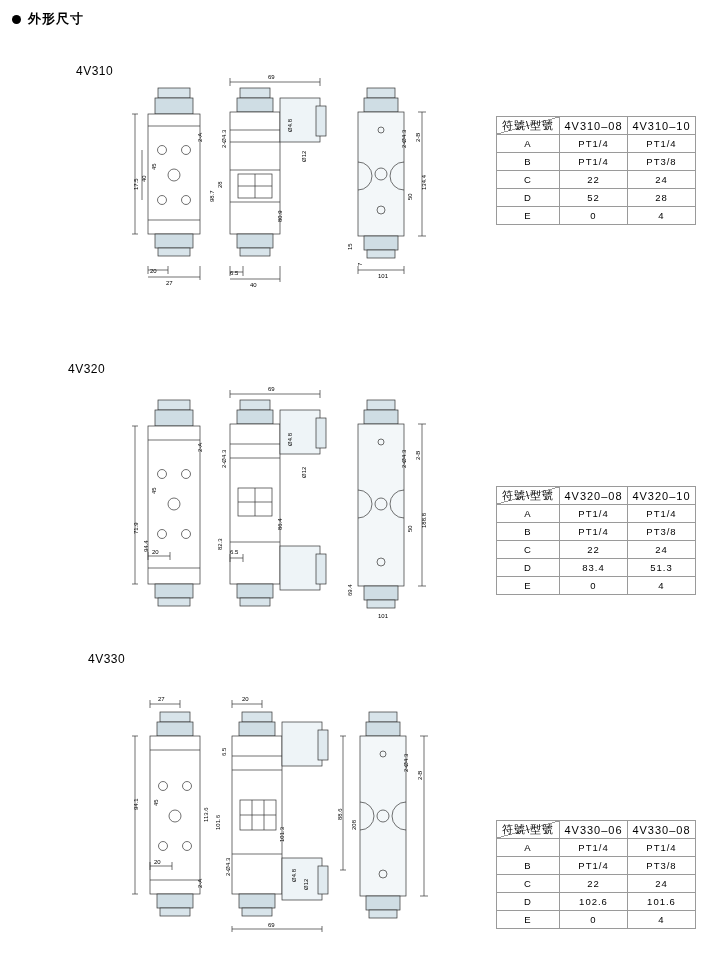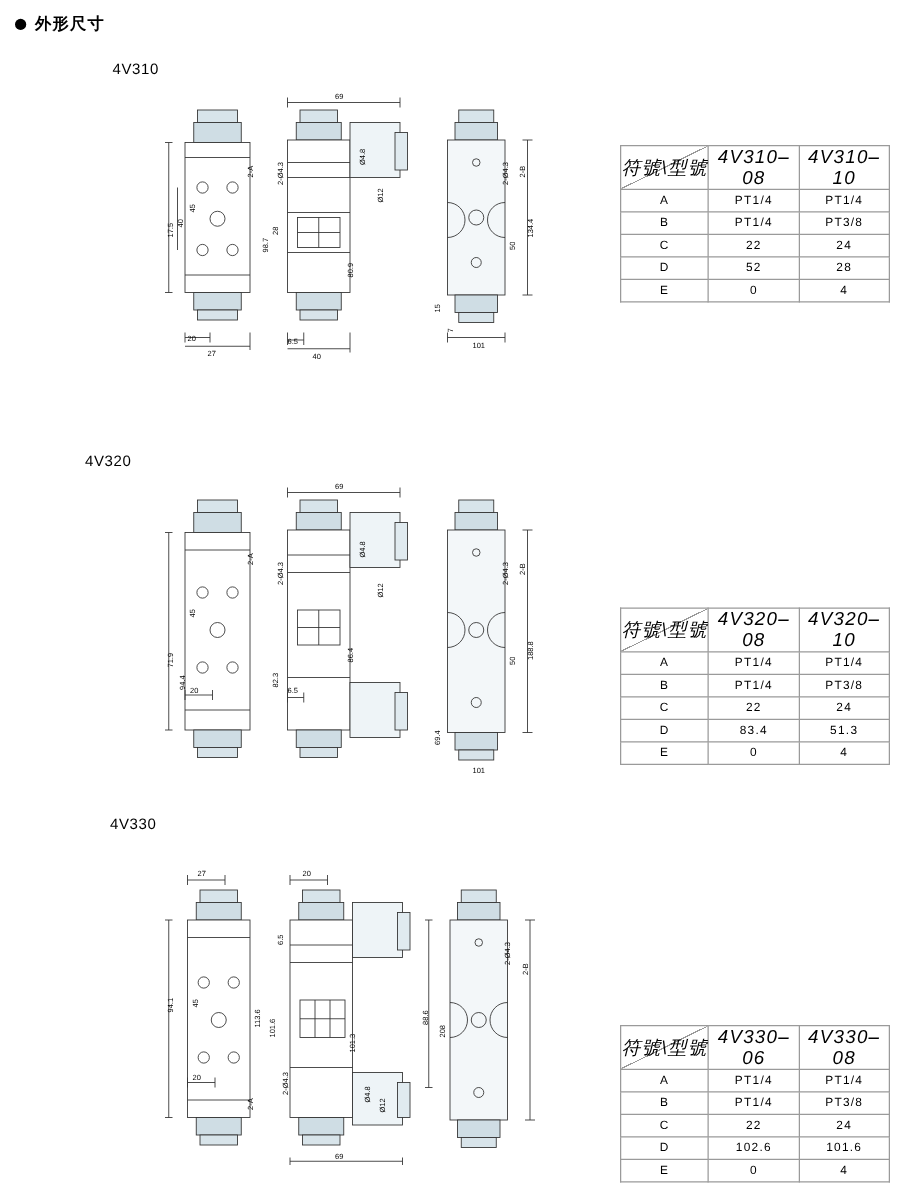--- a/index.html
+++ b/index.html
@@ -4,21 +4,21 @@
 <style>
   html,body{margin:0;padding:0;}
   body{
     width:720px;height:959px;
     background:#ffffff;
     font-family:"Liberation Sans", sans-serif;
     color:#000;
     position:relative;
     overflow:hidden;
   }
-  .page{position:relative;width:696px;height:959px;padding-left:16px;}
+  .page{position:relative;width:696px;height:959px;}
 
   
   .section-head{
     position:absolute;left:12px;top:10px;
     display:flex;align-items:center;gap:7px;
   }
   .bullet{
     width:9px;height:9px;border-radius:50%;
     background:#000;display:inline-block;
   }
@@ -42,21 +42,21 @@
     border:1px solid #9a9a9a;
     text-align:center;
     font-weight:normal;
     padding:0;
     height:17px;
     letter-spacing:1px;
   }
   .spec-table .c0{width:72px;}
   .spec-table .c1{width:72px;}
   .spec-table .c2{width:72px;margin-left:14px;}
-  .hdr td{font-size:15px;font-style:italic;}
+  .hdr td{font-size:11px;}
   .hdr .c0{position:relative;}
   .hdr .c0 .slash{
     position:absolute;left:0;top:0;width:100%;height:100%;
     pointer-events:none;
   }
   .hdr .c0 .slash::after{
     content:"";
     position:absolute;left:0;top:0;width:100%;height:100%;
     background:linear-gradient(to bottom right, transparent calc(50% - .5px), #9a9a9a calc(50% - .5px), #9a9a9a calc(50% + .5px), transparent calc(50% + .5px));
   }
@@ -68,21 +68,21 @@
 </head>
 <body>
 
 <div class="page">
 
   <div class="section-head">
     <span class="bullet"></span>
     <span class="section-title">外形尺寸</span>
   </div>
 
-  <div class="model-label" style="left:76px;top:48px;margin-left:14px;">4V310</div>
+  <div class="model-label" style="left:76px;top:64px;">4V310</div>
 
   <div class="drawing dw" style="left:130px;top:70px;">
     <svg width="340" height="220" viewBox="0 0 340 220">
       <g fill="none" stroke="#333" stroke-width="0.7">
 
         <rect x="28" y="18" width="32" height="10" fill="#d8e4ea"></rect>
         <rect x="25" y="28" width="38" height="16" fill="#cfdde4"></rect>
 
         <rect x="18" y="44" width="52" height="120" fill="#ffffff"></rect>
         <line x1="18" y1="56" x2="70" y2="56"></line>

